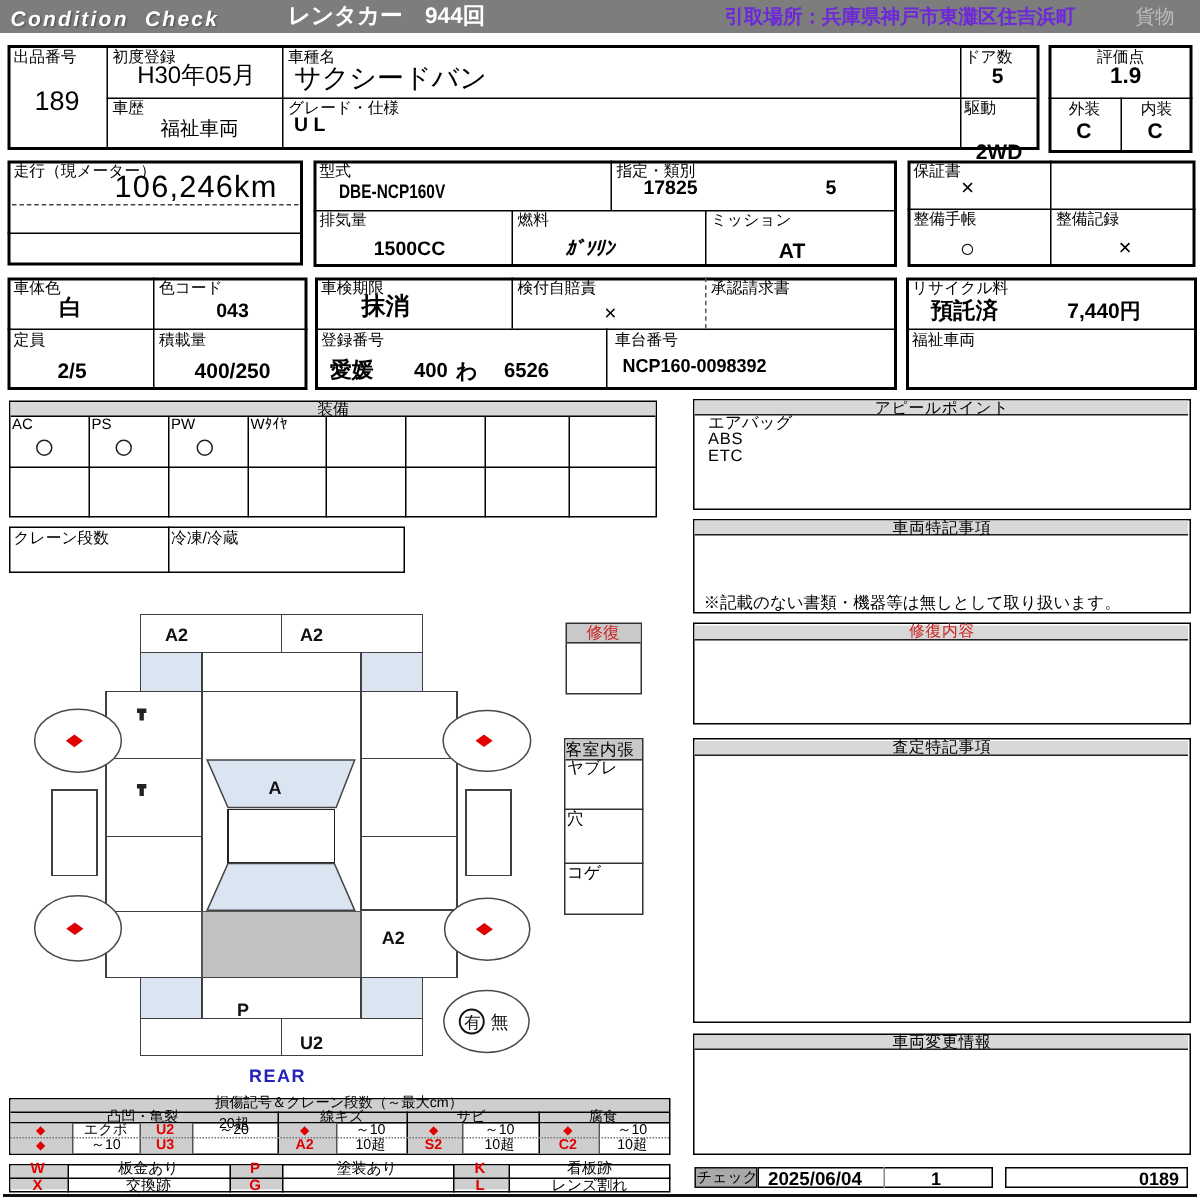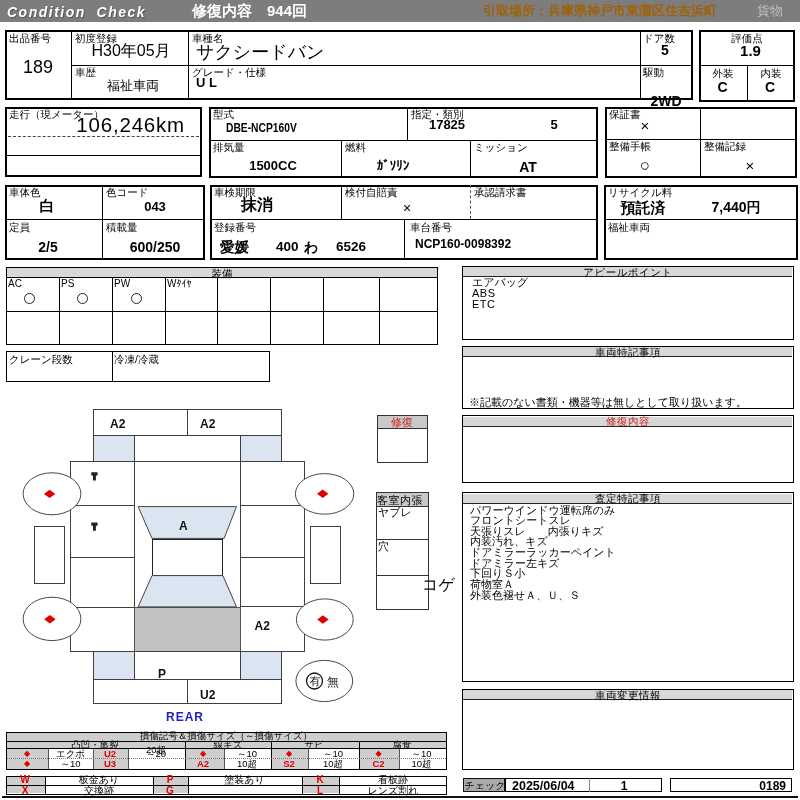--- a/index.html
+++ b/index.html
@@ -16,23 +16,23 @@
   .b{font-weight:bold;}
 </style>
 </head>
 <body>
 <div id="page">
 
 <div style="position:absolute;left:0;top:0;width:800px;height:22px;background:#7d7d7d;"></div>
 
 <div class="t b" style="left:7px;top:5px;font-size:14px;color:#fff;font-style:italic;letter-spacing:1.5px;text-shadow:1px 1px 1px #555;">Condition  Check</div>
 
-<div class="t b" style="left:192px;top:3px;font-size:15px;color:#fff;">修復内容　944回</div>
-
-<div class="t b" style="left:483px;top:4px;font-size:13px;color:#a16207;">引取場所：兵庫県神戸市東灘区住吉浜町</div>
+<div class="t b" style="left:192px;top:3px;font-size:15px;color:#fff;">レンタカー　944回</div>
+
+<div class="t b" style="left:483px;top:4px;font-size:13px;color:#6d28d9;">引取場所：兵庫県神戸市東灘区住吉浜町</div>
 
 <div class="t" style="left:757px;top:4px;font-size:13px;color:#bdbdbd;">貨物</div>
 
 <div class="box" style="left:5px;top:30px;width:688px;height:70px;"></div>
 <div class="vl" style="left:71px;top:30px;height:70px;"></div>
 <div class="vl" style="left:188px;top:30px;height:70px;"></div>
 <div class="vl" style="left:640px;top:30px;height:70px;"></div>
 <div class="hl" style="left:71px;top:65px;width:620px;"></div>
 
 <div class="lab" style="left:9px;top:33px;">出品番号</div>
@@ -84,21 +84,21 @@
 <div class="t b" style="left:225.5px;top:120.5px;font-size:13px;transform:scaleX(0.79);transform-origin:0 0;">DBE-NCP160V</div>
 
 <div class="lab" style="left:411px;top:109px;">指定・類別</div>
 <div class="t c b" style="left:447px;top:117.5px;font-size:13px;">17825</div>
 <div class="t c b" style="left:554px;top:117.5px;font-size:13px;">5</div>
 
 <div class="lab" style="left:213px;top:142px;">排気量</div>
 <div class="t c b" style="left:273px;top:159px;font-size:13px;">1500CC</div>
 
 <div class="lab" style="left:345px;top:142px;">燃料</div>
-<div class="t c b" style="left:393px;top:159px;font-size:13px;">ｶﾞｿﾘﾝ</div>
+<div class="t c b" style="left:393px;top:159px;font-size:13px;font-style:italic;">ｶﾞｿﾘﾝ</div>
 
 <div class="lab" style="left:474px;top:142px;">ミッション</div>
 <div class="t c b" style="left:528px;top:160px;font-size:14px;">AT</div>
 
 <div class="box" style="left:605px;top:107px;width:192px;height:71px;"></div>
 <div class="vl" style="left:700px;top:107px;height:71px;"></div>
 <div class="hl" style="left:605px;top:139px;width:192px;"></div>
 
 <div class="lab" style="left:609px;top:109px;">保証書</div>
 <div class="t c" style="left:645px;top:118px;font-size:15px;">×</div>
@@ -116,21 +116,21 @@
 <div class="lab" style="left:9px;top:187px;">車体色</div>
 <div class="t c b" style="left:47px;top:198px;font-size:15px;">白</div>
 
 <div class="lab" style="left:106px;top:187px;">色コード</div>
 <div class="t c b" style="left:155px;top:200px;font-size:13px;">043</div>
 
 <div class="lab" style="left:9px;top:222px;">定員</div>
 <div class="t c b" style="left:48px;top:240px;font-size:14px;">2/5</div>
 
 <div class="lab" style="left:106px;top:222px;">積載量</div>
-<div class="t c b" style="left:155px;top:240px;font-size:14px;">600/250</div>
+<div class="t c b" style="left:155px;top:240px;font-size:14px;">400/250</div>
 
 <div class="box" style="left:210px;top:185px;width:388px;height:75px;"></div>
 <div class="hl" style="left:210px;top:219px;width:388px;"></div>
 <div class="vl" style="left:341px;top:185px;height:34px;"></div>
 <div style="position:absolute;left:470px;top:185px;height:34px;width:0;border-left:1px dashed #555;"></div>
 <div class="vl" style="left:404px;top:219px;height:41px;"></div>
 
 <div class="lab" style="left:214px;top:187px;">車検期限</div>
 <div class="t c b" style="left:257px;top:197px;font-size:16px;">抹消</div>
 
@@ -285,21 +285,21 @@
 <div class="box1" style="left:375.5px;top:492px;width:53px;height:117.5px;border-color:#333;"></div>
 <div style="position:absolute;left:376.5px;top:493px;width:51px;height:12.5px;background:#c9c9c9;border-bottom:1px solid #333;"></div>
 <div class="t" style="left:377px;top:495px;font-size:11px;letter-spacing:0.5px;">客室内張</div>
 <div class="hl" style="left:375.5px;top:538.7px;width:53px;background:#333;"></div>
 <div class="hl" style="left:375.5px;top:575px;width:53px;background:#333;"></div>
 
 <div class="t" style="left:378px;top:506.5px;font-size:11px;">ヤブレ</div>
 
 <div class="t" style="left:378px;top:541px;font-size:11px;">穴</div>
 
-<div class="t" style="left:378px;top:577px;font-size:16px;padding-left:44px;">コゲ</div>
+<div class="t" style="left:378px;top:577px;font-size:11px;">コゲ</div>
 
 <div class="box1" style="left:461.5px;top:265.5px;width:332px;height:74.5px;border-width:1.5px;"></div>
 <div style="position:absolute;left:463px;top:267px;width:329px;height:9px;background:#d8d8d8;border-bottom:1px solid #222;"></div>
 <div class="t c" style="left:628px;top:266.5px;font-size:10.5px;letter-spacing:0.5px;">アピールポイント</div>
 
 <div class="t" style="left:472px;top:277px;font-size:11px;line-height:11.2px;">エアバッグ
 <span style="letter-spacing:0.5px;">ABS</span>
 <span style="letter-spacing:0.5px;">ETC</span></div>
 
 <div class="box1" style="left:461.5px;top:345.5px;width:332px;height:63.5px;border-width:1.5px;"></div>
@@ -309,49 +309,40 @@
 <div class="t" style="left:469px;top:396.5px;font-size:11px;">※記載のない書類・機器等は無しとして取り扱います。</div>
 
 <div class="box1" style="left:461.5px;top:415px;width:332px;height:68px;border-width:1.5px;"></div>
 <div style="position:absolute;left:463px;top:416.5px;width:329px;height:9px;background:#d8d8d8;border-bottom:1px solid #222;"></div>
 <div class="t c" style="left:628px;top:416px;font-size:10.5px;letter-spacing:0.5px;color:#cc2222;">修復内容</div>
 
 <div class="box1" style="left:461.5px;top:492px;width:332px;height:190px;border-width:1.5px;"></div>
 <div style="position:absolute;left:463px;top:493.5px;width:329px;height:9px;background:#d8d8d8;border-bottom:1px solid #222;"></div>
 <div class="t c" style="left:628px;top:493px;font-size:10.5px;letter-spacing:0.5px;">査定特記事項</div>
 
-<div class="t" style="left:470px;top:504.5px;font-size:11px;line-height:10.65px;">パワーウインドウ運転席のみ
-フロントシートスレ
-天張りスレ　　内張りキズ
-内装汚れ、キズ
-ドアミラーラッカーペイント
-ドアミラー左キズ
-下回りＳ小
-荷物室Ａ
-外装色褪せＡ、Ｕ、Ｓ</div>
 
 <div class="box1" style="left:461.5px;top:688.5px;width:332px;height:81px;border-width:1.5px;"></div>
 <div style="position:absolute;left:463px;top:690px;width:329px;height:9px;background:#d8d8d8;border-bottom:1px solid #222;"></div>
 <div class="t c" style="left:628px;top:689.5px;font-size:10.5px;letter-spacing:0.5px;">車両変更情報</div>
 
 <div style="position:absolute;left:462.5px;top:778px;width:42px;height:14px;background:#a9a9a9;border:1.5px solid #111;box-sizing:border-box;"></div>
 <div class="t" style="left:464.5px;top:780.5px;font-size:10px;">チェック</div>
 <div class="box1" style="left:504.5px;top:778px;width:157.5px;height:14px;border-width:1.5px;background:#fff;"></div>
 <div class="vl" style="left:588.7px;top:778px;height:14px;background:#888;"></div>
 
 <div class="t b" style="left:512px;top:779.5px;font-size:12.5px;">2025/06/04</div>
 <div class="t c b" style="left:624px;top:780px;font-size:12px;">1</div>
 
 <div class="box1" style="left:670px;top:778px;width:121.5px;height:14px;border-width:1.5px;background:#fff;"></div>
 <div class="t r b" style="left:786px;top:780px;font-size:12px;">0189</div>
 
 <div class="box1" style="left:5.5px;top:731.5px;width:441.5px;height:38.5px;border-width:1.5px;"></div>
 
 <div style="position:absolute;left:7px;top:733px;width:438.5px;height:7.5px;background:#cecece;"></div>
-<div class="t c" style="left:226px;top:731.3px;font-size:9.5px;">損傷記号＆損傷サイズ（～損傷サイズ）</div>
+<div class="t c" style="left:226px;top:731.3px;font-size:9.5px;">損傷記号＆クレーン段数（～最大cm）</div>
 
 <div style="position:absolute;left:7px;top:740.5px;width:438.5px;height:8px;background:#cecece;border-top:1px solid #000;border-bottom:1px solid #000;box-sizing:border-box;"></div>
 <div class="t c" style="left:95px;top:739.7px;font-size:9.5px;">凸凹・亀裂</div>
 <div class="t c" style="left:228px;top:739.7px;font-size:9.5px;">線キズ</div>
 <div class="t c" style="left:314px;top:739.7px;font-size:9.5px;">サビ</div>
 <div class="t c" style="left:402px;top:739.7px;font-size:9.5px;">腐食</div>
 
 <div style="position:absolute;left:7px;top:748.5px;width:41px;height:20px;background:#cecece;"></div>
 <div style="position:absolute;left:93px;top:748.5px;width:34.5px;height:20px;background:#cecece;"></div>
 <div style="position:absolute;left:185.4px;top:748.5px;width:38.3px;height:20px;background:#cecece;"></div>

